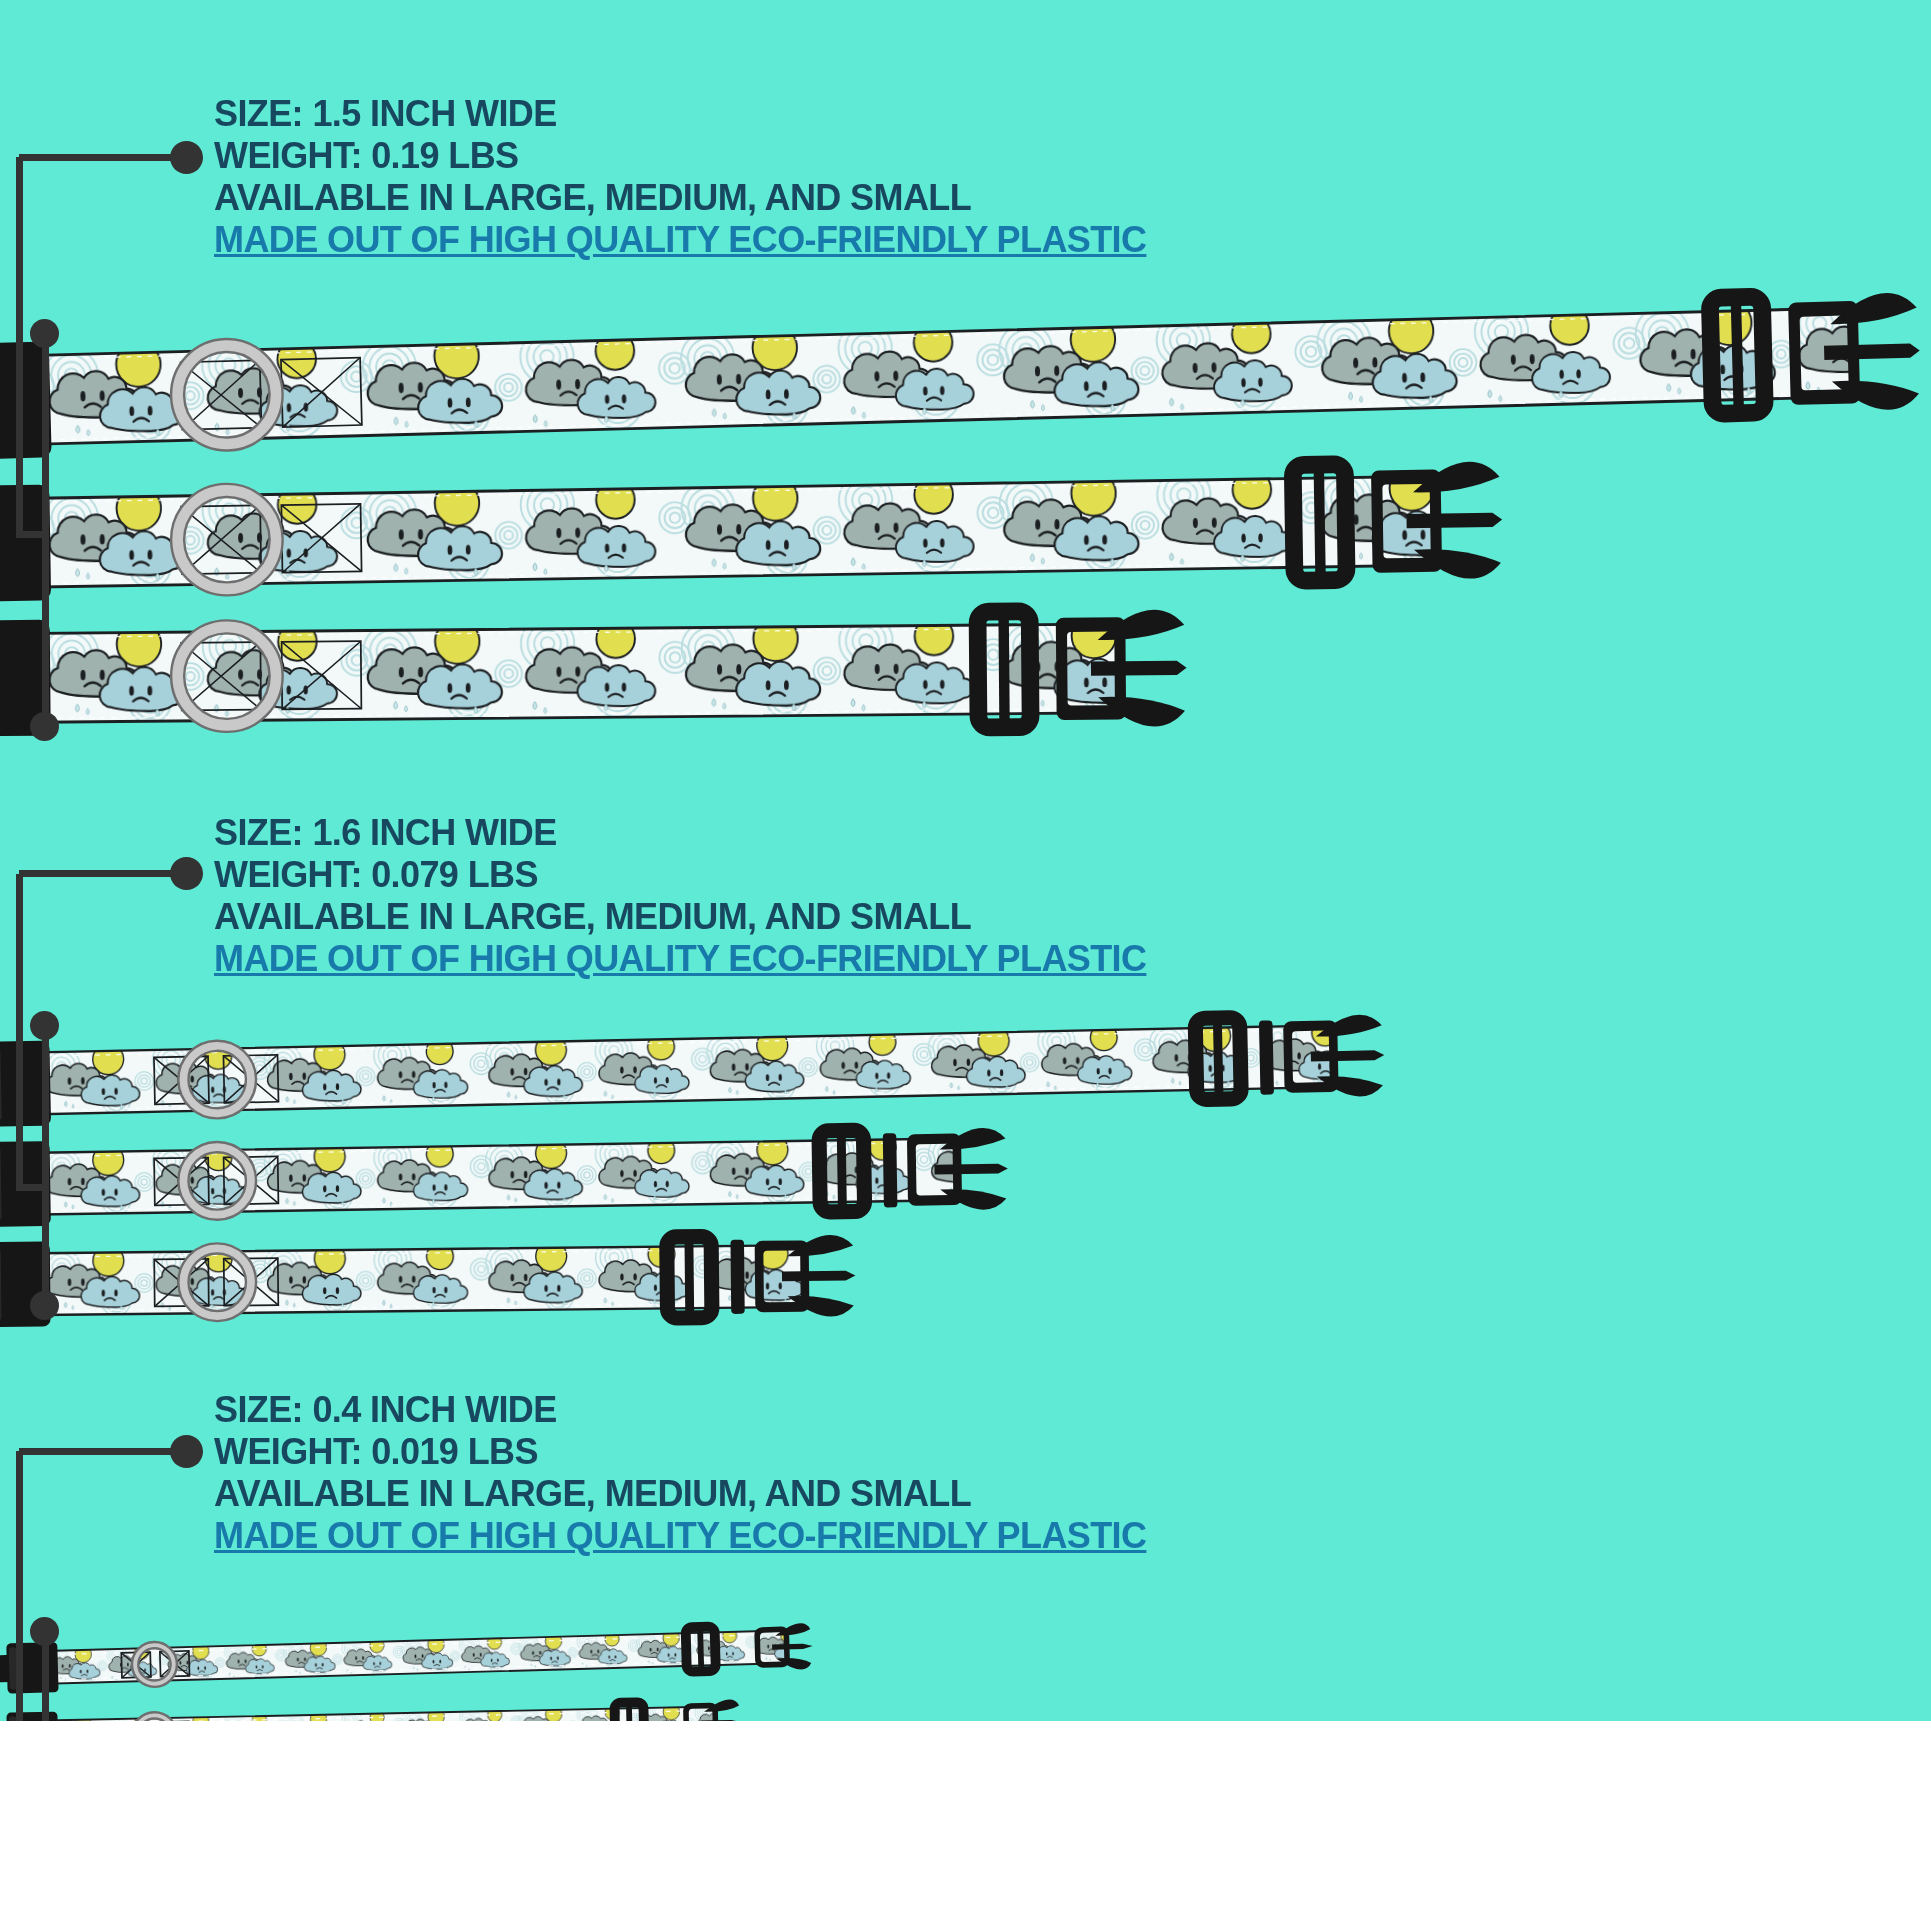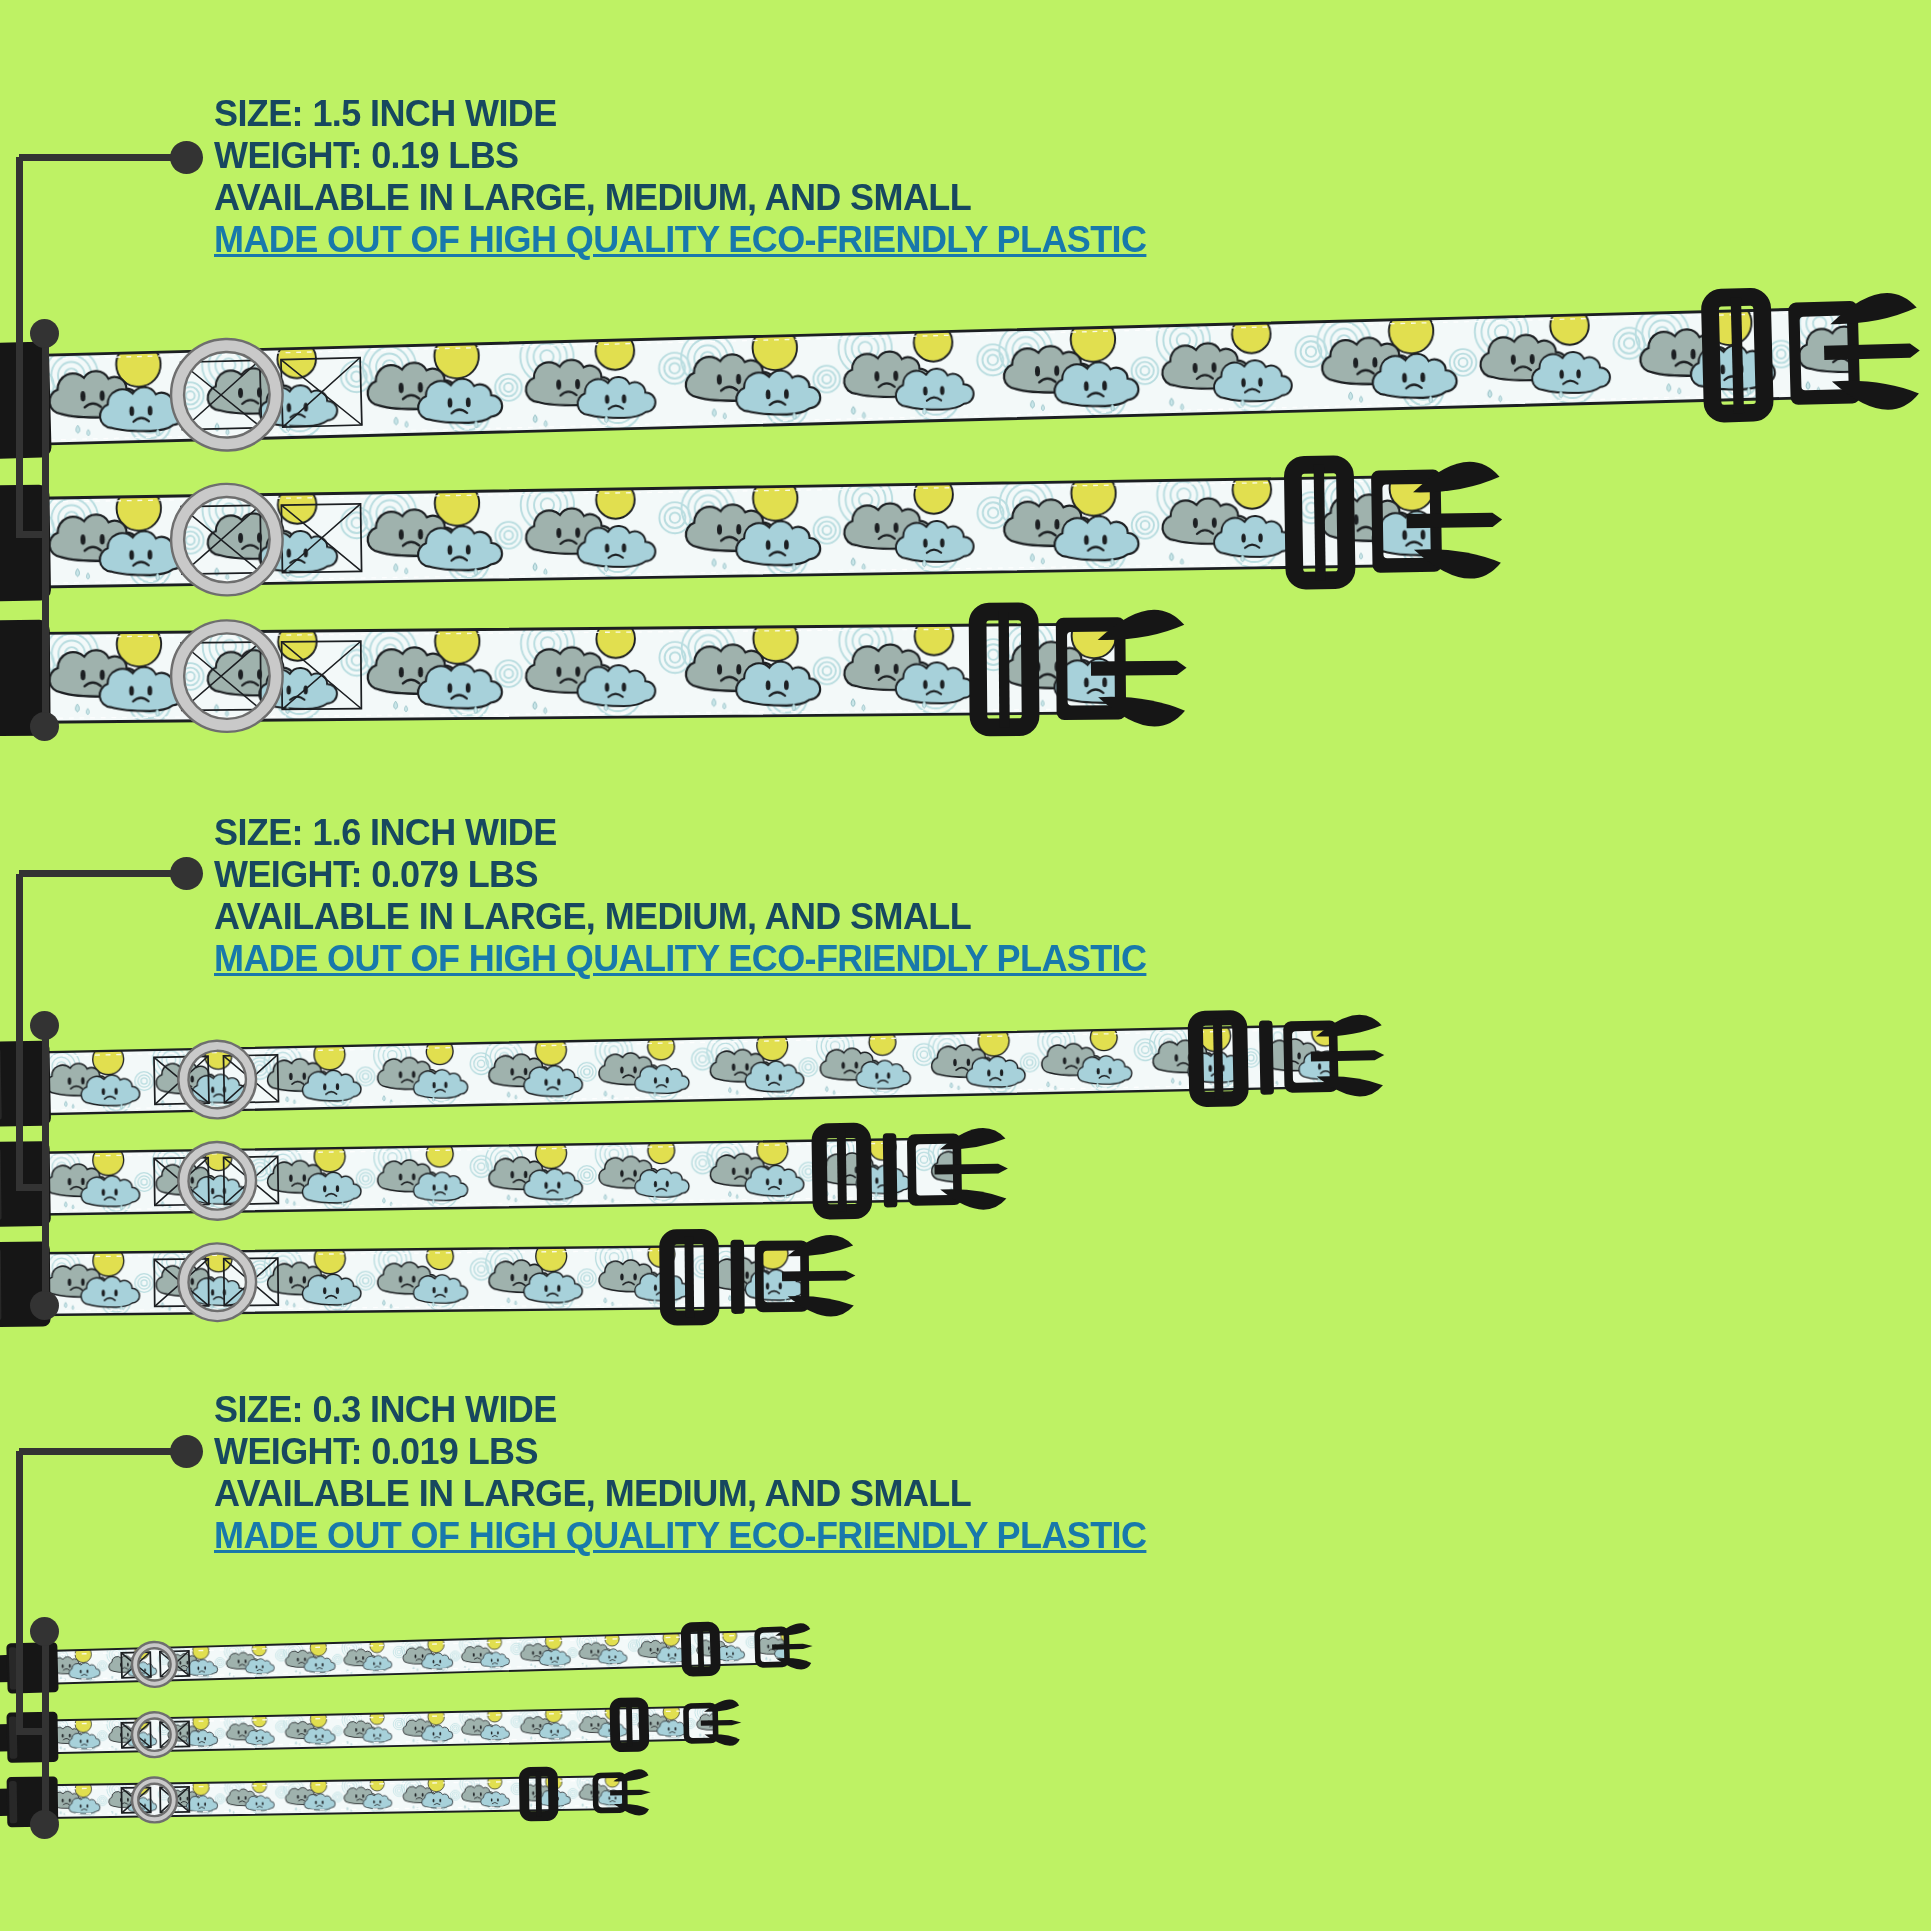--- a/index.html
+++ b/index.html
@@ -3,22 +3,22 @@
 <meta charset="utf-8">
 <style>
   :root{
     --heading:#17485f;
     --accent:#1879ab;
     --callout:#333333;
   }
   html,body{margin:0;padding:0;background:#ffffff;}
   .canvas{
     position:relative;
-    width:1931px;height:1931px;
-    background:#bef264;
+    width:1931px;height:1721px;
+    background:#5eead4;
     overflow:hidden;
     font-family:"Liberation Sans","DejaVu Sans",sans-serif;
   }
   .stage{position:absolute;left:0;top:0;}
   .textblock{position:absolute;left:214px;}
   .tl{
     font-weight:700;
     font-size:36px;
     line-height:42px;
     letter-spacing:-0.6px;
@@ -452,21 +452,21 @@
   </div>
 
   <div class="textblock" style="top:812px">
     <div class="tl navy">SIZE: 1.6 INCH WIDE</div>
     <div class="tl navy">WEIGHT: 0.079 LBS</div>
     <div class="tl navy">AVAILABLE IN LARGE, MEDIUM, AND SMALL</div>
     <div class="tl accent">MADE OUT OF HIGH QUALITY ECO-FRIENDLY PLASTIC</div>
   </div>
 
   <div class="textblock" style="top:1389px">
-    <div class="tl navy">SIZE: 0.3 INCH WIDE</div>
+    <div class="tl navy">SIZE: 0.4 INCH WIDE</div>
     <div class="tl navy">WEIGHT: 0.019 LBS</div>
     <div class="tl navy">AVAILABLE IN LARGE, MEDIUM, AND SMALL</div>
     <div class="tl accent">MADE OUT OF HIGH QUALITY ECO-FRIENDLY PLASTIC</div>
   </div>
 
 <div class="br" style="left: 19.3px; top: 154px; width: 154px; height: 6.8px;"></div>
     <div class="brdot" style="left: 170px; top: 141px; width: 33px; height: 33px;"></div>
     <div class="br" style="left: 16.4px; top: 157px; width: 6.8px; height: 380px;"></div>
     <div class="br" style="left: 16.4px; top: 531px; width: 32px; height: 6.8px;"></div>
     <div class="br" style="left: 42px; top: 333px; width: 6.8px; height: 393px;"></div>

